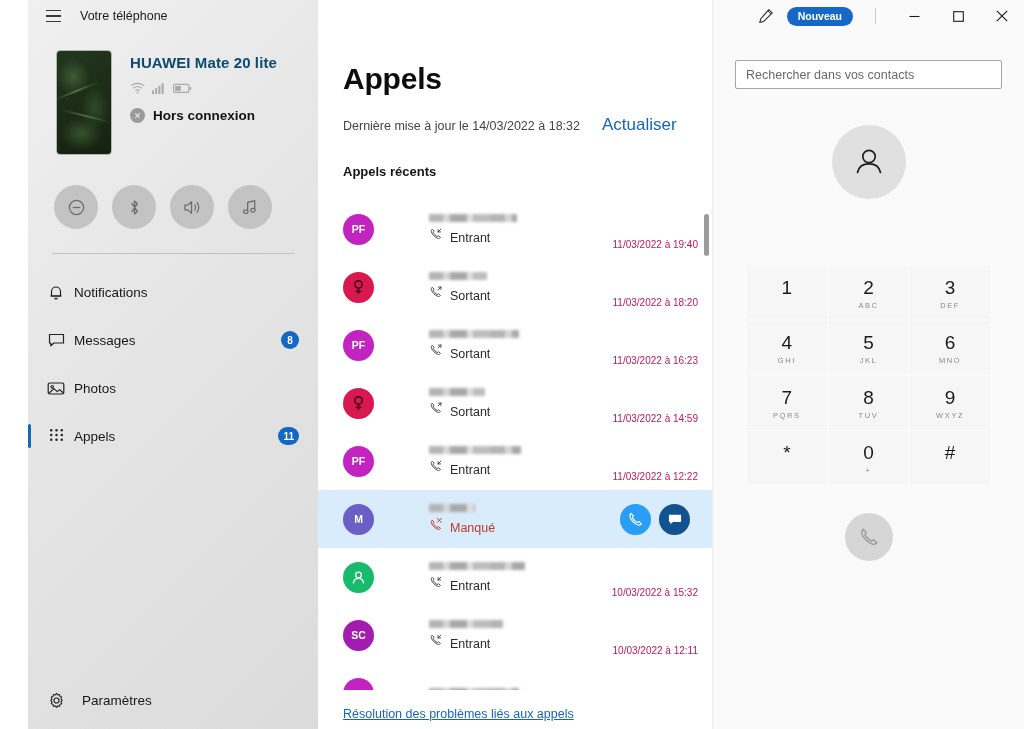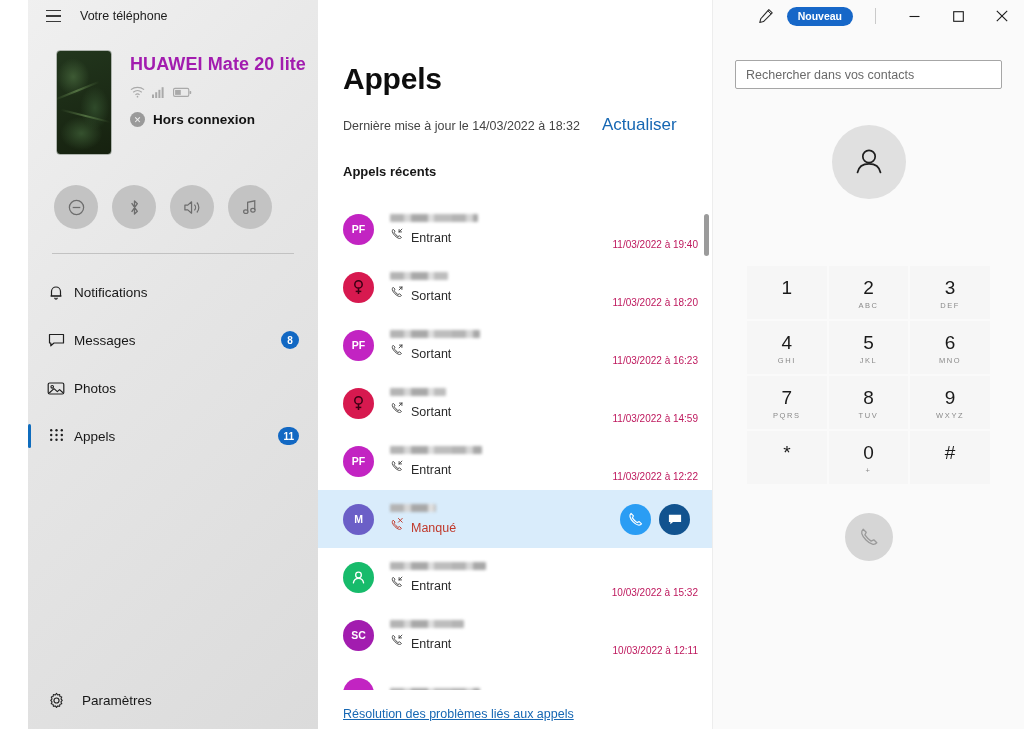--- a/index.html
+++ b/index.html
@@ -56,21 +56,21 @@
   }
   .phone-thumb::before, .phone-thumb::after {
     content: ""; position: absolute;
     background: linear-gradient(90deg, transparent, rgba(120,160,95,0.55), transparent);
     height: 1.5px;
   }
   .phone-thumb::before { top: 38%; left: -10%; width: 90%; transform: rotate(-22deg); }
   .phone-thumb::after  { top: 62%; left: 5%;  width: 95%; transform: rotate(14deg); }
 
   .device-info { padding-top: 4px; }
-  .device-name { font-size: 18px; font-weight: 700; color: #a21caf; letter-spacing: .1px; }
+  .device-name { font-size: 15px; font-weight: 700; color: #0c4a6e; letter-spacing: .1px; }
   .device-icons { display: flex; align-items: center; gap: 7px; margin-top: 11px; opacity: .45; }
   .device-status { display: flex; align-items: center; gap: 8px; margin-top: 14px; }
   .status-dot {
     width: 15px; height: 15px; border-radius: 50%;
     background: #9a9a9a; color: #efefef; font-size: 9px;
     display: flex; align-items: center; justify-content: center;
     font-family: "Liberation Sans", sans-serif;
   }
   .status-text { font-size: 13.5px; font-weight: 700; color: #121212; }
 
@@ -131,21 +131,21 @@
   .refresh-link { font-size: 17px; color: #1667b3; cursor: default; }
   .section-title { font-size: 13px; font-weight: 700; color: #161616; margin-top: 29px; }
 
   .call-list {
     position: absolute; left: 0; top: 200px;
     width: 394px; height: 490px; overflow: hidden;
   }
   .call-row {
     position: relative;
     height: 58px; display: flex; align-items: center;
-    padding: 0 0 0 25px; cursor: default;
+    padding: 0 0 0 25px; cursor: default; gap: 39px;
   }
   .call-row.selected { background: #d9ecfb; }
   .avatar {
     width: 31px; height: 31px; border-radius: 50%;
     flex: 0 0 31px;
     display: flex; align-items: center; justify-content: center;
     color: #fff; font-size: 10.5px; font-weight: 700;
   }
   .call-mid { flex: 1; padding-left: 16px; min-width: 0; }
   .redact {

